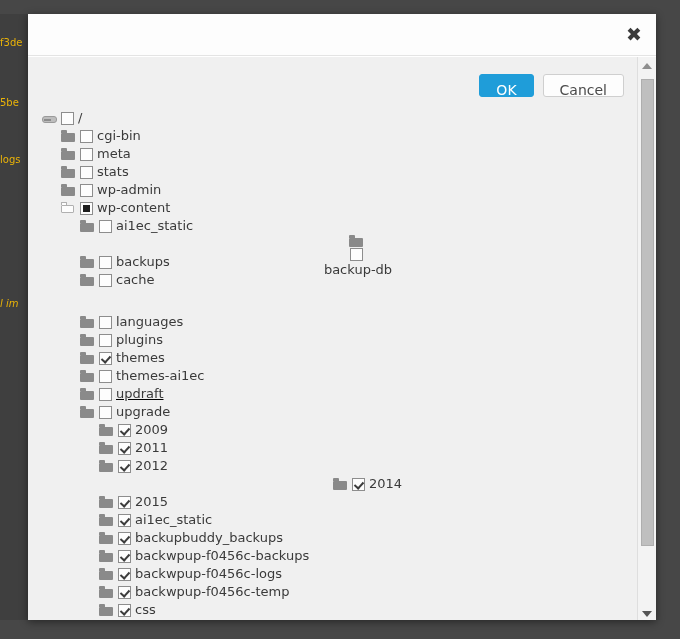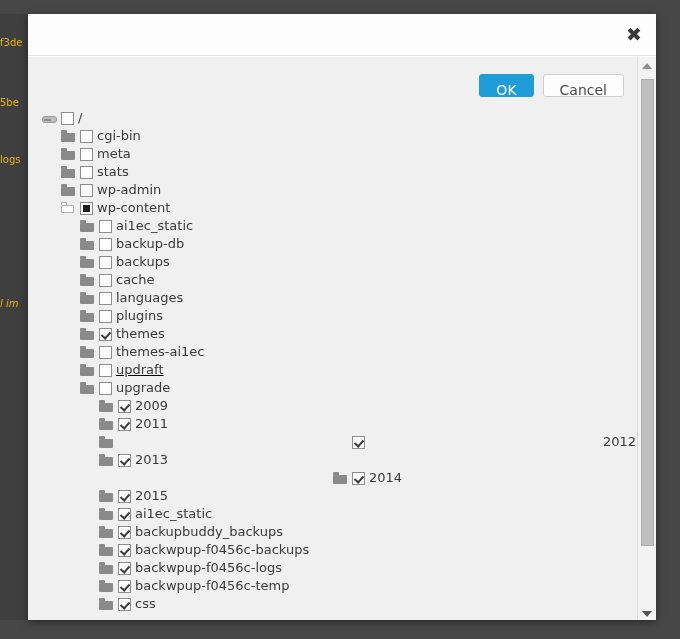--- a/index.html
+++ b/index.html
@@ -196,36 +196,36 @@
         <div class="node" style="padding-left: 19px;">
           <span class="ic folder-open"></span>
           <span class="cb indeterminate"></span>
           <span class="lbl">wp-content</span>
         </div>
         <div class="node" style="padding-left: 38px;">
           <span class="ic folder"></span>
           <span class="cb"></span>
           <span class="lbl">ai1ec_static</span>
         </div>
-        <div class="node" style="padding-left: 38px;">
+        <div class="node" style="padding-left: 38px; flex-direction: column;">
           <span class="ic folder"></span>
           <span class="cb"></span>
           <span class="lbl">backup-db</span>
         </div>
         <div class="node" style="padding-left: 38px;">
           <span class="ic folder"></span>
           <span class="cb"></span>
           <span class="lbl">backups</span>
         </div>
         <div class="node" style="padding-left: 38px;">
           <span class="ic folder"></span>
           <span class="cb"></span>
           <span class="lbl">cache</span>
         </div>
-        <div class="node" style="padding-left: 38px;">
+        <div class="node" style="padding-left: 38px; margin-top: 24px;">
           <span class="ic folder"></span>
           <span class="cb"></span>
           <span class="lbl">languages</span>
         </div>
         <div class="node" style="padding-left: 38px;">
           <span class="ic folder"></span>
           <span class="cb"></span>
           <span class="lbl">plugins</span>
         </div>
         <div class="node" style="padding-left: 38px;">
@@ -251,29 +251,24 @@
         <div class="node" style="padding-left: 57px;">
           <span class="ic folder"></span>
           <span class="cb checked"></span>
           <span class="lbl">2009</span>
         </div>
         <div class="node" style="padding-left: 57px;">
           <span class="ic folder"></span>
           <span class="cb checked"></span>
           <span class="lbl">2011</span>
         </div>
-        <div class="node" style="padding-left: 57px; justify-content: space-between;">
+        <div class="node" style="padding-left: 57px;">
           <span class="ic folder"></span>
           <span class="cb checked"></span>
           <span class="lbl">2012</span>
-        </div>
-        <div class="node" style="padding-left: 57px;">
-          <span class="ic folder"></span>
-          <span class="cb checked"></span>
-          <span class="lbl">2013</span>
         </div>
         <div class="node" style="padding-left: 57px; justify-content: center;">
           <span class="ic folder"></span>
           <span class="cb checked"></span>
           <span class="lbl">2014</span>
         </div>
         <div class="node" style="padding-left: 57px; text-align: center;">
           <span class="ic folder"></span>
           <span class="cb checked"></span>
           <span class="lbl">2015</span>

